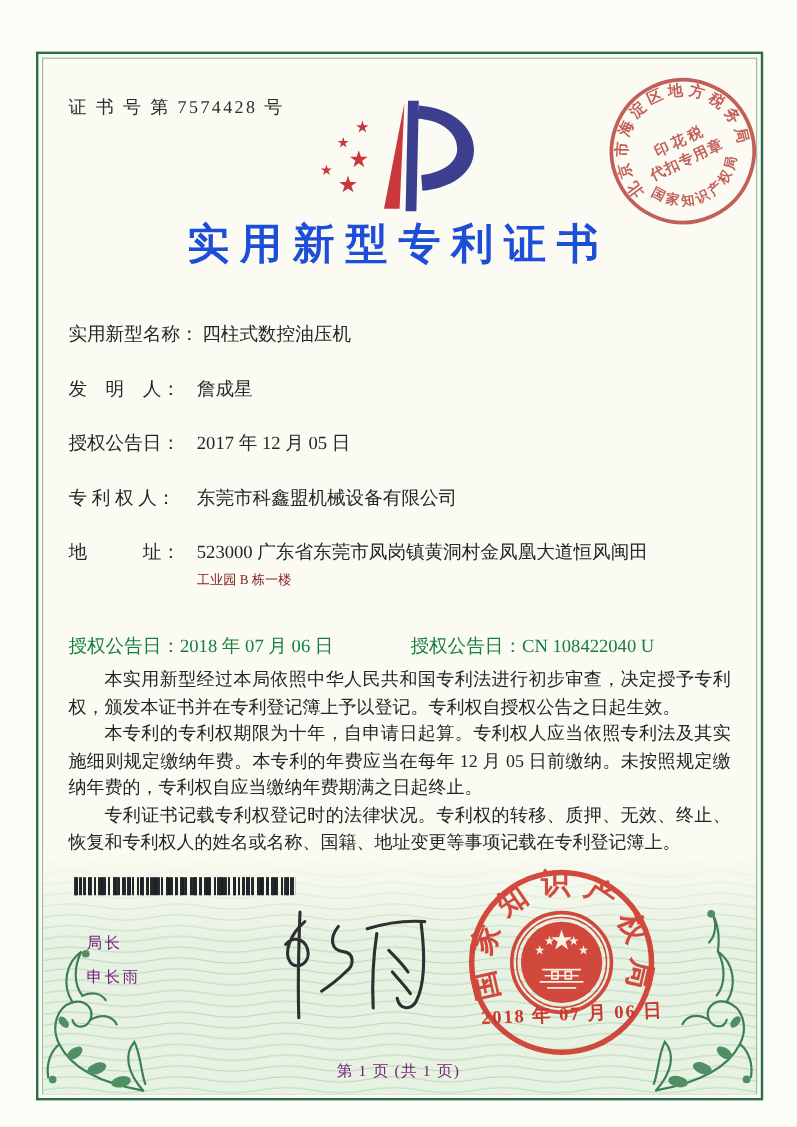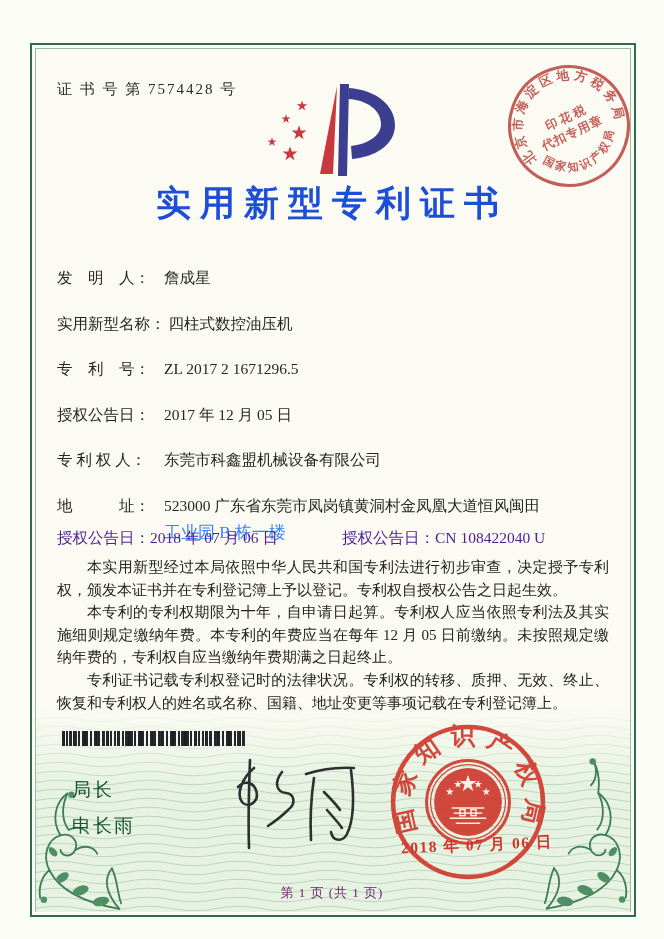--- a/index.html
+++ b/index.html
@@ -33,39 +33,39 @@
 
   .title {
     position:absolute; left:0; right:0; top:180px; text-align:center;
     font-size:35px; font-weight:bold; color:#1d4ed8; letter-spacing:9px;
   }
 
   .rows { position:absolute; left:57px; top:268px; width:560px; }
   .row { margin-bottom:24.5px; font-size:15.5px; color:#262624; white-space:nowrap; }
   .row .lbl { display:inline-block; min-width:104px; }
   .row .val { margin-left:3px; }
-  .addr-line2 { margin-top:-20px; margin-bottom:22px; padding-left:107px; font-size:17px; color:#3b82f6; }
-  .grant-row { position:absolute; left:57px; top:528px; width:560px; font-size:15.5px; color:#4c1d95; }
+  .addr-line2 { margin-top:-20px; margin-bottom:22px; padding-left:107px; font-size:11px; color:#7f1d1d; }
+  .grant-row { position:absolute; left:57px; top:528px; width:560px; font-size:15.5px; color:#15803d; }
   .grant-no { position:absolute; left:285px; top:0; }
 
   .body-text {
     position:absolute; left:57px; top:556px; width:552px;
     font-size:15px; line-height:22.6px; color:#242422; text-align:justify;
   }
   .body-text p { text-indent:2em; }
 
   .barcode {
     position:absolute; left:62px; top:731px; width:184px; height:15px; z-index:3;
     background-image:
       repeating-linear-gradient(90deg,#23262b 0 2px,transparent 2px 4px),
       repeating-linear-gradient(90deg,#2c3035 0 1px,transparent 1px 7px),
       repeating-linear-gradient(90deg,#1b1e22 0 3px,transparent 3px 11px);
   }
 
-  .officer { position:absolute; left:72px; top:777px; z-index:3; font-size:19px; color:#14532d; }
+  .officer { position:absolute; left:72px; top:777px; z-index:3; font-size:13px; color:#701a75; }
   .officer .t1 { display:block; margin-bottom:10px; letter-spacing:2px; }
   .officer .t2 { display:block; letter-spacing:2px; }
   .signature { position:absolute; left:188px; top:752px; width:172px; height:104px; z-index:3; }
 
   .seal { position:absolute; left:387px; top:721px; width:162px; height:162px; z-index:3; }
   .seal-date {
     position:absolute; left:401px; top:835px; z-index:4;
     font-size:15.5px; color:#cd372d; letter-spacing:1.5px; white-space:nowrap;
     transform:rotate(-2.5deg); font-weight:bold;
   }
@@ -130,27 +130,24 @@
       </text>
       <text x="75" y="70" font-size="12.5" font-weight="bold" text-anchor="middle">印 花 税</text>
       <text x="75" y="87" font-size="12.5" font-weight="bold" text-anchor="middle" letter-spacing="1">代扣专用章</text>
     </g>
   </svg>
 
   <div class="title">实用新型专利证书</div>
 
   <div class="rows">
     <div class="row">
+      <span class="lbl">实用新型名称：</span><span class="val">四柱式数控油压机</span>
+    </div>
+    <div class="row">
       <span class="lbl">发　明　人：</span><span class="val">詹成星</span>
-    </div>
-    <div class="row">
-      <span class="lbl">实用新型名称：</span><span class="val">四柱式数控油压机</span>
-    </div>
-    <div class="row">
-      <span class="lbl">专　利　号：</span><span class="val">ZL 2017 2 1671296.5</span>
     </div>
     <div class="row">
       <span class="lbl">授权公告日：</span><span class="val">2017 年 12 月 05 日</span>
     </div>
     <div class="row">
       <span class="lbl">专 利 权 人：</span><span class="val">东莞市科鑫盟机械设备有限公司</span>
     </div>
     <div class="row">
       <span class="lbl">地　　　址：</span><span class="val">523000 广东省东莞市凤岗镇黄洞村金凤凰大道恒风闽田</span>
     </div>

